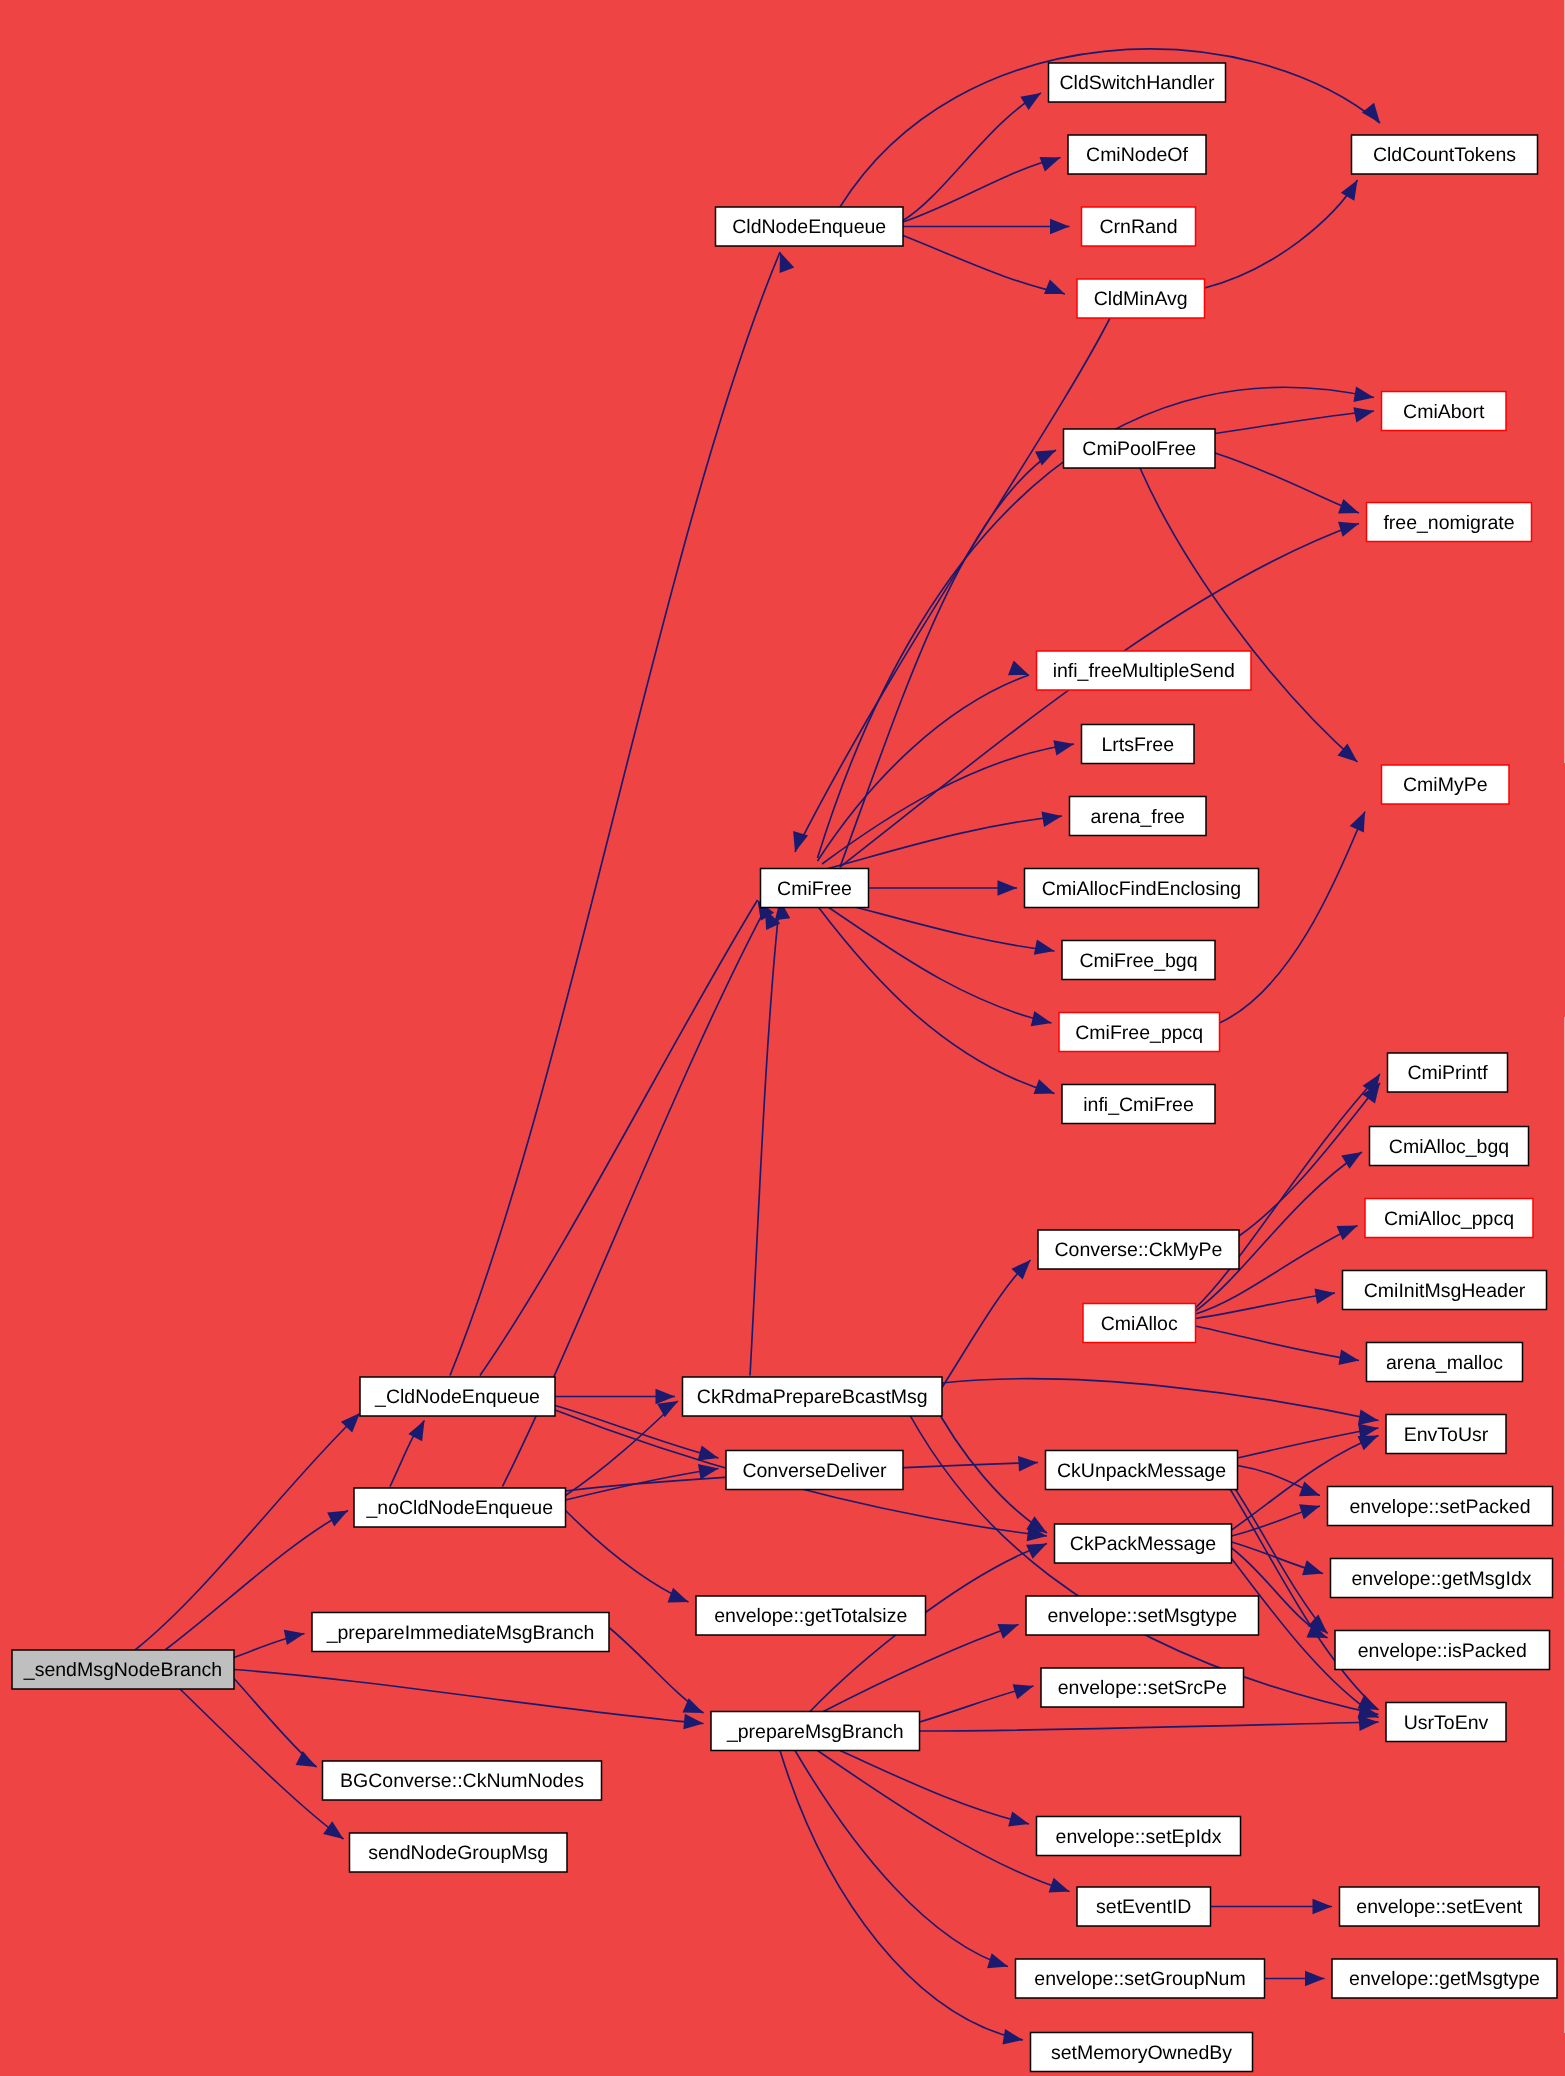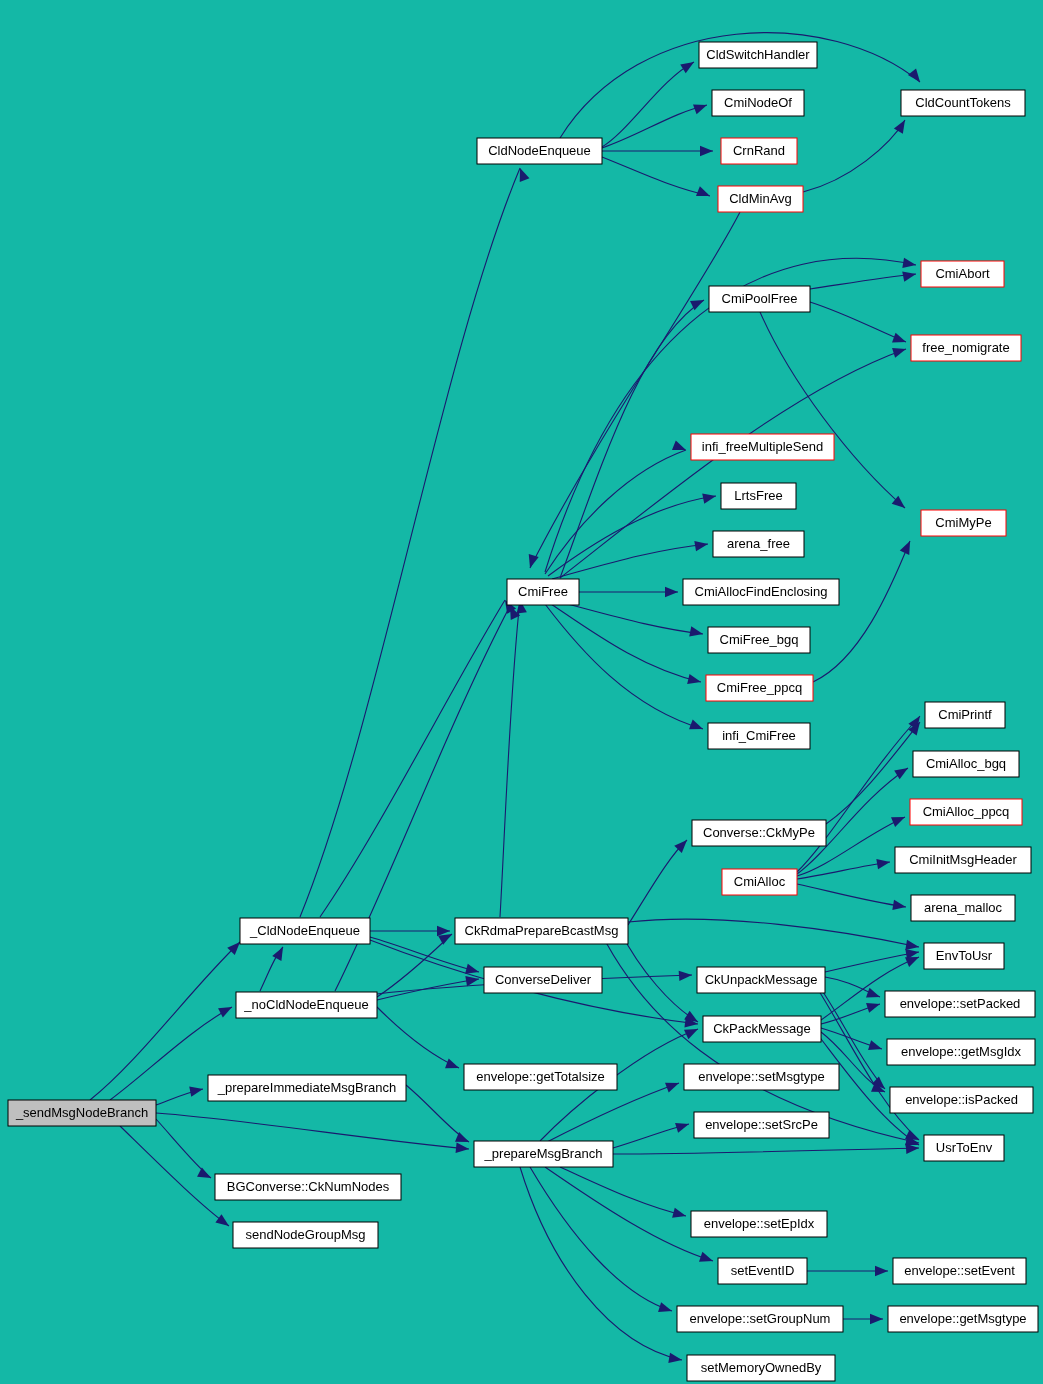--- a/index.html
+++ b/index.html
@@ -1,20 +1,20 @@
 <!DOCTYPE html>
 <html><head>
 <meta charset="utf-8">
 <style>
   html, body { margin:0; padding:0; background:#ffffff; }
   body { font-family:"Liberation Sans", sans-serif; }
   #canvas-wrap {
     position:relative;
     width:1043px; height:1384px;
-    background:#14b8a6;
+    background:#ef4444;
     overflow:hidden;
   }
   svg#graph { position:absolute; left:0; top:0; width:1043px; height:1384px; }
   .node-rect { fill:#ffffff; stroke:#000000; stroke-width:1; }
   .node-rect.red { stroke:#ff0000; }
   .node-rect.root { fill:#bfbfbf; stroke:#000000; }
   .node-label {
     font-family:"Liberation Sans", sans-serif;
     font-size:13px;
     fill:#000000;

